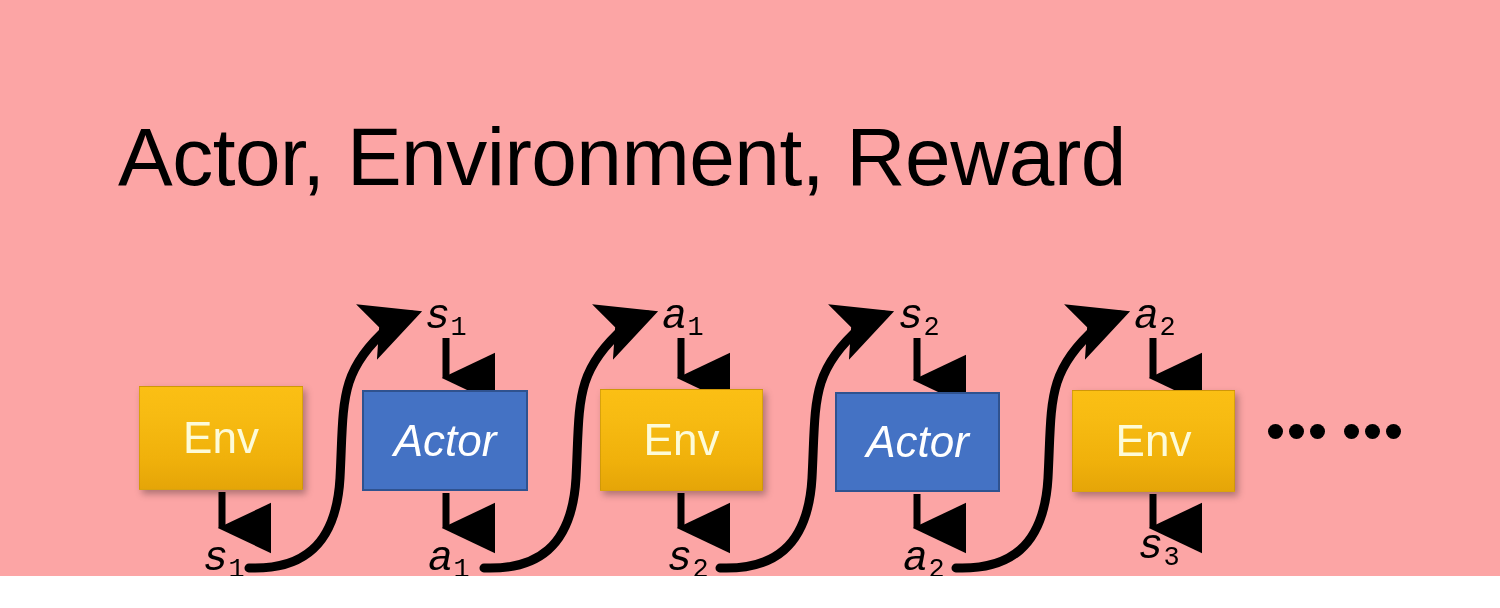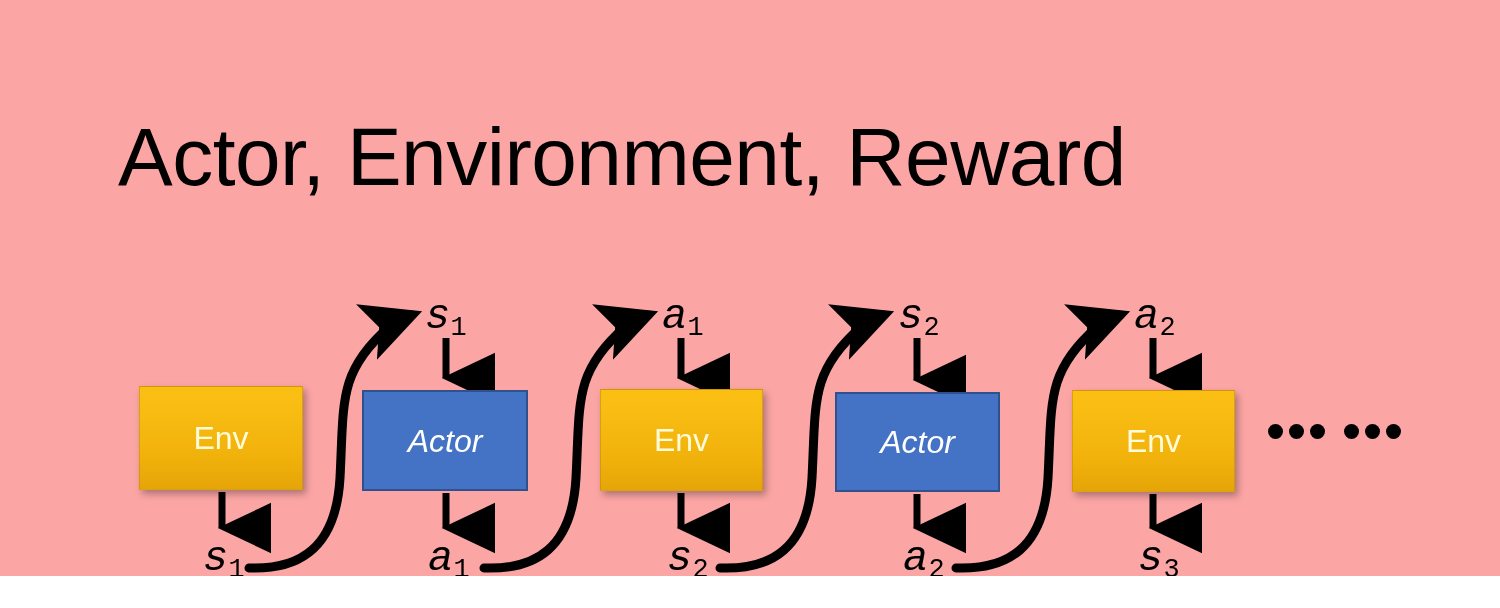--- a/index.html
+++ b/index.html
@@ -41,21 +41,21 @@
     height: 608px;
   }
 
   
   .node {
     position: absolute;
     display: flex;
     align-items: center;
     justify-content: center;
     box-sizing: border-box;
-    font-size: 32px;
+    font-size: 44px;
     font-weight: 400;
     line-height: 1;
     user-select: none;
   }
   .node-env {
     background: linear-gradient(180deg, #FBBF14 0%, #F7BB12 28%, #F0B10B 70%, #E5A508 100%);
     color: #FDFBD8;
     border: 1px solid rgba(190,140,10,0.55);
     box-shadow: 3px 4px 7px rgba(0,0,0,0.30);
   }
@@ -156,21 +156,21 @@
 
   <div class="mlabel" style="left:425px; top:296px;"><span>s</span><sub>1</sub></div>
   <div class="mlabel" style="left:662px; top:296px;"><span>a</span><sub>1</sub></div>
   <div class="mlabel" style="left:898px; top:296px;"><span>s</span><sub>2</sub></div>
   <div class="mlabel" style="left:1134px; top:296px;"><span>a</span><sub>2</sub></div>
 
   <div class="mlabel" style="left:203px; top:538px;"><span>s</span><sub>1</sub></div>
   <div class="mlabel" style="left:428px; top:538px;"><span>a</span><sub>1</sub></div>
   <div class="mlabel" style="left:667px; top:538px;"><span>s</span><sub>2</sub></div>
   <div class="mlabel" style="left:903px; top:538px;"><span>a</span><sub>2</sub></div>
-  <div class="mlabel" style="left:1138px; top:538px;text-align:center;"><span>s</span><sub>3</sub></div>
+  <div class="mlabel" style="left:1138px; top:526px;text-align:center;"><span>s</span><sub>3</sub></div>
 
   <div id="ellipsis">
     <span class="dot"></span>
     <span class="dot"></span>
     <span class="dot"></span>
     <span class="gap"></span>
     <span class="dot"></span>
     <span class="dot"></span>
     <span class="dot"></span>
   </div>

